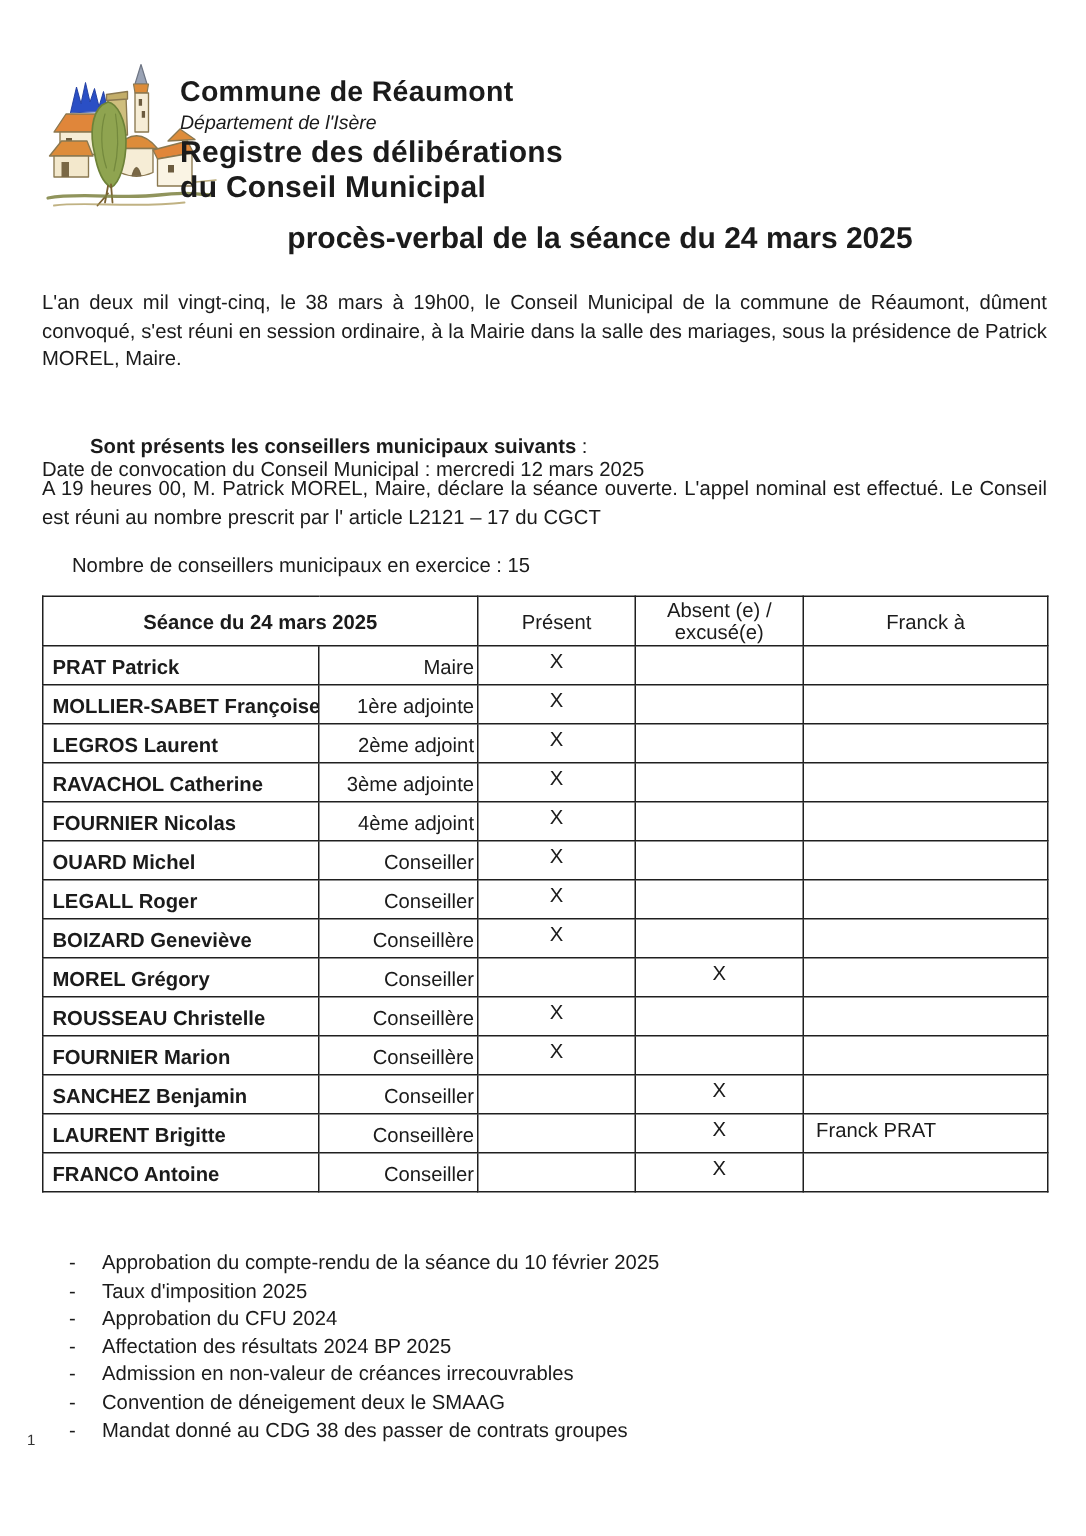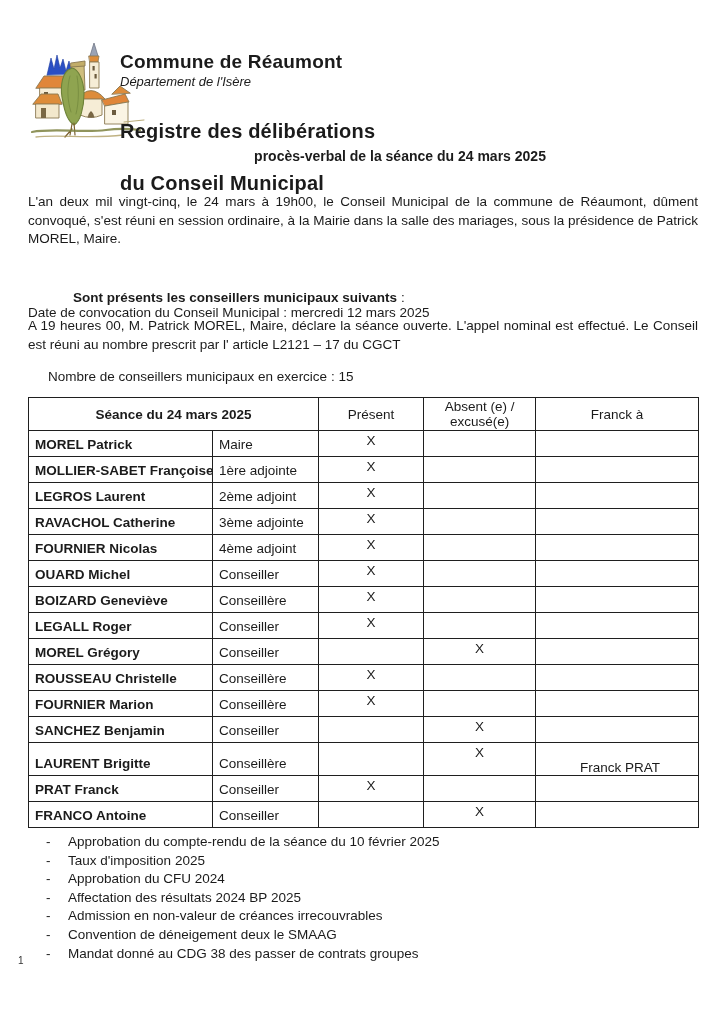--- a/index.html
+++ b/index.html
@@ -10,53 +10,53 @@
     color:#1b1b1b;
     position:relative;
     overflow:hidden;
   }
 
   .logo { position:absolute; left:28px; top:42px; width:118px; height:108px; }
 
   .header-text { position:absolute; left:85px; top:50px; width:630px; text-align:left;padding-left:35px; }
   .commune  { font-size:19px; font-weight:bold; line-height:23px; letter-spacing:.2px; }
   .dept     { font-size:13px; font-style:italic; line-height:18px; }
-  .registre { font-size:20px; font-weight:bold; line-height:23px; letter-spacing:.2px;margin-top:29px; }
+  .registre { font-size:20px; font-weight:bold; line-height:23px; letter-spacing:.2px; }
 
   .subtitle { position:absolute; left:85px; top:148px; width:630px; text-align:center;
-              font-size:14px; font-weight:bold; }
+              font-size:20px; font-weight:bold; }
 
   .textblock { position:absolute; left:28px; width:670px; font-size:13.5px; line-height:18.5px; }
   .p1       { top:193px; text-align:justify; }
   .conv     { top:261px;margin-top:43px; }
   .presents { top:289px; padding-left:32px; }
-  .presents .b { font-weight:bold;margin-left:13px; }
+  .presents .b { font-weight:bold; }
   .p2       { top:317px; text-align:justify; }
   .nombre   { top:368px;margin-left:20px; }
 
   table.attendance {
     position:absolute; left:28px; top:397px; width:670px;
     border-collapse:collapse; table-layout:fixed;
   }
   .attendance col.c-name    { width:184px; }
   .attendance col.c-role    { width:106px; }
   .attendance col.c-present { width:105px; }
   .attendance col.c-absent  { width:112px; }
   .attendance col.c-pouvoir { width:163px; }
   .attendance th, .attendance td { border:1.5px solid #1f1f1f; font-size:13.5px; }
   .attendance thead th {
     height:33px; font-weight:normal; text-align:center;
     vertical-align:middle; line-height:15px; padding:1px 2px;
   }
   .attendance thead th.seance { font-weight:bold;margin-left:27px; }
   .attendance tbody td { height:26px; padding:0; overflow:hidden; }
   .attendance td.name  { font-weight:bold; padding:0 2px 4px 6px; vertical-align:bottom; white-space:nowrap; }
-  .attendance td.role  { padding:0 2px 4px 6px; vertical-align:bottom; white-space:nowrap; }
+  .attendance td.role  { padding:0 2px 4px 6px; vertical-align:bottom; white-space:nowrap;text-align:right; }
   .attendance td.mark  { text-align:center; vertical-align:top; padding-top:2px; }
-  .attendance td.pouvoir { padding:17px 2px 0 8px; vertical-align:top; white-space:nowrap;text-align:center; }
+  .attendance td.pouvoir { padding:3px 2px 0 8px; vertical-align:top; white-space:nowrap; }
 
   ul.agenda { position:absolute; left:46px; top:833px; width:640px;
               list-style:none; font-size:13.5px; line-height:18.6px; }
   ul.agenda li { display:flex; }
   ul.agenda .dash { width:22px; flex:0 0 22px; }
 
   .pagenum { position:absolute; left:18px; top:955px; font-size:10px; color:#333; }
 </style>
 </head>
 <body>
@@ -106,21 +106,21 @@
 
   <div class="header-text">
     <div class="commune">Commune de Réaumont</div>
     <div class="dept">Département de l'Isère</div>
     <div class="registre">Registre des délibérations</div>
     <div class="registre">du Conseil Municipal</div>
   </div>
 
   <div class="subtitle">procès-verbal de la séance du 24 mars 2025</div>
 
-  <p class="textblock p1">L'an deux mil vingt-cinq, le 24 mars à 19h00, le Conseil Municipal de la commune de Réaumont, dûment convoqué, s'est réuni en session ordinaire, à la Mairie dans la salle des mariages, sous la présidence de Patrick MOREL, Maire.</p>
+  <p class="textblock p1">L'an deux mil vingt-cinq, le 38 mars à 19h00, le Conseil Municipal de la commune de Réaumont, dûment convoqué, s'est réuni en session ordinaire, à la Mairie dans la salle des mariages, sous la présidence de Patrick MOREL, Maire.</p>
   <p class="textblock conv">Date de convocation du Conseil Municipal : mercredi 12 mars 2025</p>
   <p class="textblock presents"><span class="b">Sont présents les conseillers municipaux suivants</span><span> :</span></p>
   <p class="textblock p2">A 19 heures 00, M. Patrick MOREL, Maire, déclare la séance ouverte. L'appel nominal est effectué. Le Conseil est réuni au nombre prescrit par l' article L2121 – 17 du CGCT</p>
   <p class="textblock nombre">Nombre de conseillers municipaux en exercice : 15</p>
 
   <table class="attendance">
     <colgroup>
       <col class="c-name">
         <col class="c-role">
         <col class="c-present">
@@ -130,21 +130,21 @@
     <thead>
       <tr>
         <th colspan="2" class="seance">Séance du 24 mars 2025</th>
         <th>Présent</th>
         <th>Absent (e) / excusé(e)</th>
         <th>Franck à</th>
       </tr>
     </thead>
     <tbody>
       <tr>
-          <td class="name">MOREL Patrick</td>
+          <td class="name">PRAT Patrick</td>
           <td class="role">Maire</td>
           <td class="mark">X</td>
           <td class="mark"></td>
           <td class="pouvoir"></td>
         </tr>
       <tr>
           <td class="name">MOLLIER-SABET Françoise</td>
           <td class="role">1ère adjointe</td>
           <td class="mark">X</td>
           <td class="mark"></td>
@@ -172,34 +172,34 @@
           <td class="pouvoir"></td>
         </tr>
       <tr>
           <td class="name">OUARD Michel</td>
           <td class="role">Conseiller</td>
           <td class="mark">X</td>
           <td class="mark"></td>
           <td class="pouvoir"></td>
         </tr>
       <tr>
+          <td class="name">LEGALL Roger</td>
+          <td class="role">Conseiller</td>
+          <td class="mark">X</td>
+          <td class="mark"></td>
+          <td class="pouvoir"></td>
+        </tr>
+      <tr>
           <td class="name">BOIZARD Geneviève</td>
           <td class="role">Conseillère</td>
           <td class="mark">X</td>
           <td class="mark"></td>
           <td class="pouvoir"></td>
         </tr>
       <tr>
-          <td class="name">LEGALL Roger</td>
-          <td class="role">Conseiller</td>
-          <td class="mark">X</td>
-          <td class="mark"></td>
-          <td class="pouvoir"></td>
-        </tr>
-      <tr>
           <td class="name">MOREL Grégory</td>
           <td class="role">Conseiller</td>
           <td class="mark"></td>
           <td class="mark">X</td>
           <td class="pouvoir"></td>
         </tr>
       <tr>
           <td class="name">ROUSSEAU Christelle</td>
           <td class="role">Conseillère</td>
           <td class="mark">X</td>
@@ -219,27 +219,20 @@
           <td class="mark"></td>
           <td class="mark">X</td>
           <td class="pouvoir"></td>
         </tr>
       <tr>
           <td class="name">LAURENT Brigitte</td>
           <td class="role">Conseillère</td>
           <td class="mark"></td>
           <td class="mark">X</td>
           <td class="pouvoir">Franck PRAT</td>
-        </tr>
-      <tr>
-          <td class="name">PRAT Franck</td>
-          <td class="role">Conseiller</td>
-          <td class="mark">X</td>
-          <td class="mark"></td>
-          <td class="pouvoir"></td>
         </tr>
       <tr>
           <td class="name">FRANCO Antoine</td>
           <td class="role">Conseiller</td>
           <td class="mark"></td>
           <td class="mark">X</td>
           <td class="pouvoir"></td>
         </tr>
     </tbody>
   </table>

